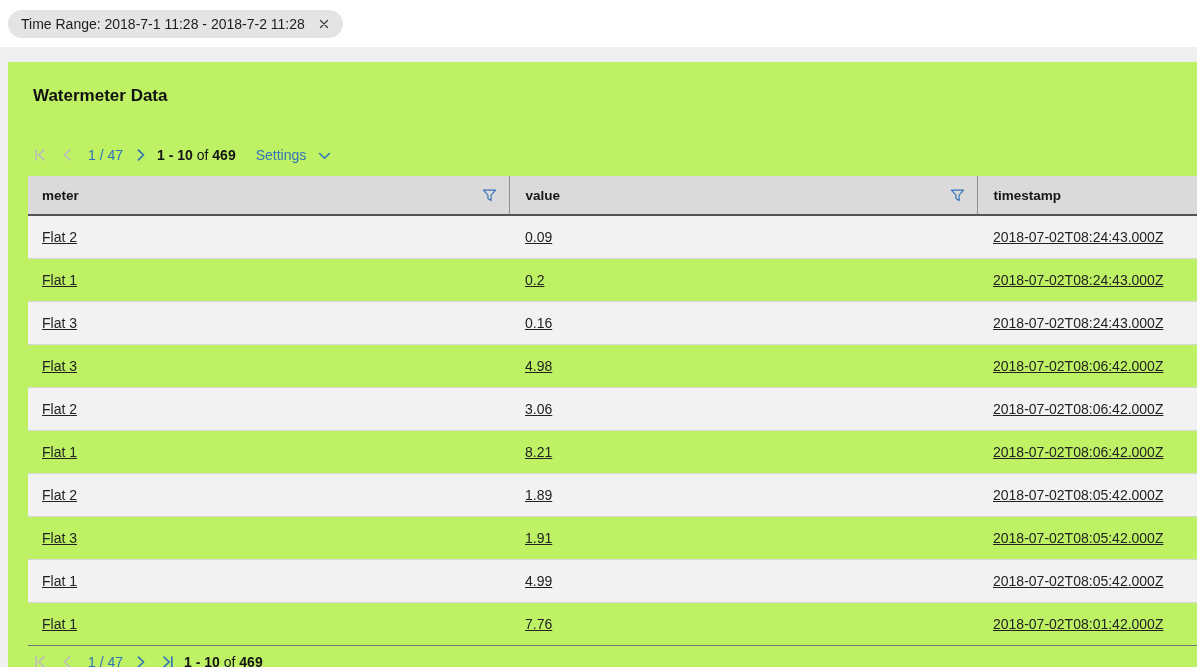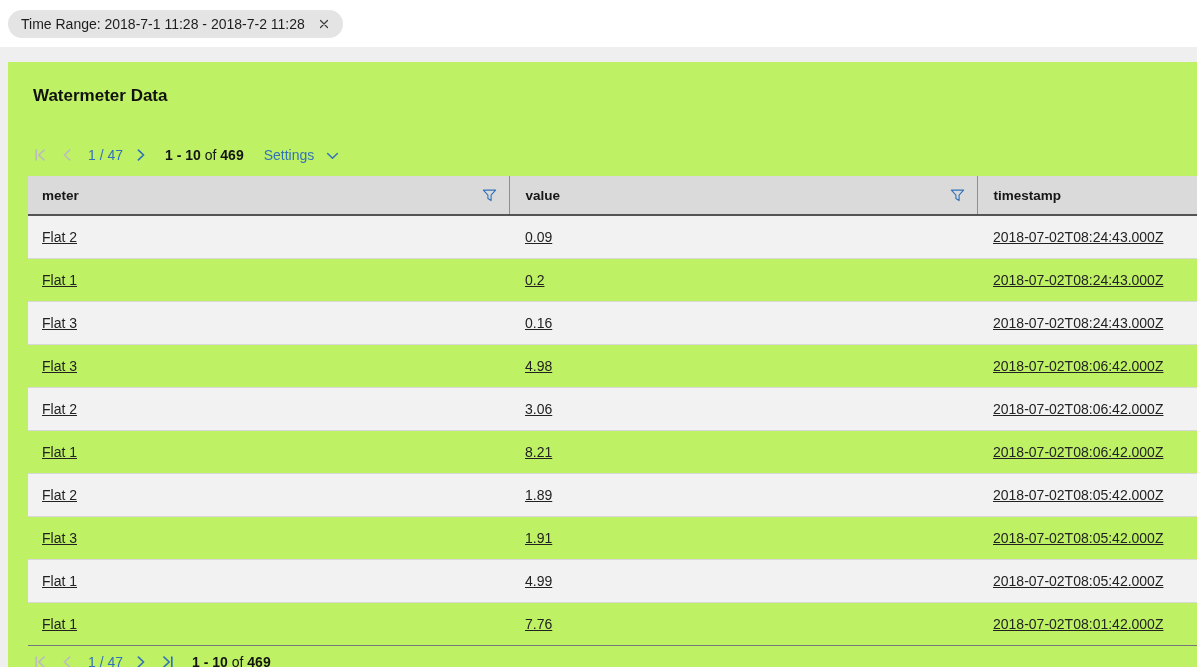--- a/index.html
+++ b/index.html
@@ -63,21 +63,21 @@
     display:inline-flex;align-items:center;justify-content:center;
     width:16px;height:16px;cursor:pointer;flex:none;
   }
   .pg-btn + .pg-btn{margin-left:11px;}
   .pg-btn svg{fill:none;stroke-width:1.7;stroke-linecap:round;stroke-linejoin:round;}
   .pg-btn.disabled svg{stroke:var(--disabled);}
   .pg-btn.enabled svg{stroke:var(--accent);}
   .page-indicator{
     color:var(--accent);margin:0 10px 0 13px;cursor:pointer;white-space:nowrap;
   }
-  .range-text{margin-left:16px;white-space:nowrap;color:#141414;}
+  .range-text{margin-left:8px;white-space:nowrap;color:#141414;}
   .range-text .b{font-weight:bold;}
   .settings-link{
     color:var(--accent);margin-left:20px;cursor:pointer;
   }
   .settings-chevron{margin-left:11px;display:inline-flex;cursor:pointer;}
   .settings-chevron svg{fill:none;stroke:var(--accent);stroke-width:1.6;stroke-linecap:round;stroke-linejoin:round;}
   
   .data-table{
     position:absolute;top:114px;left:20px;right:0;
     border-collapse:collapse;table-layout:fixed;width:calc(100% - 20px);

